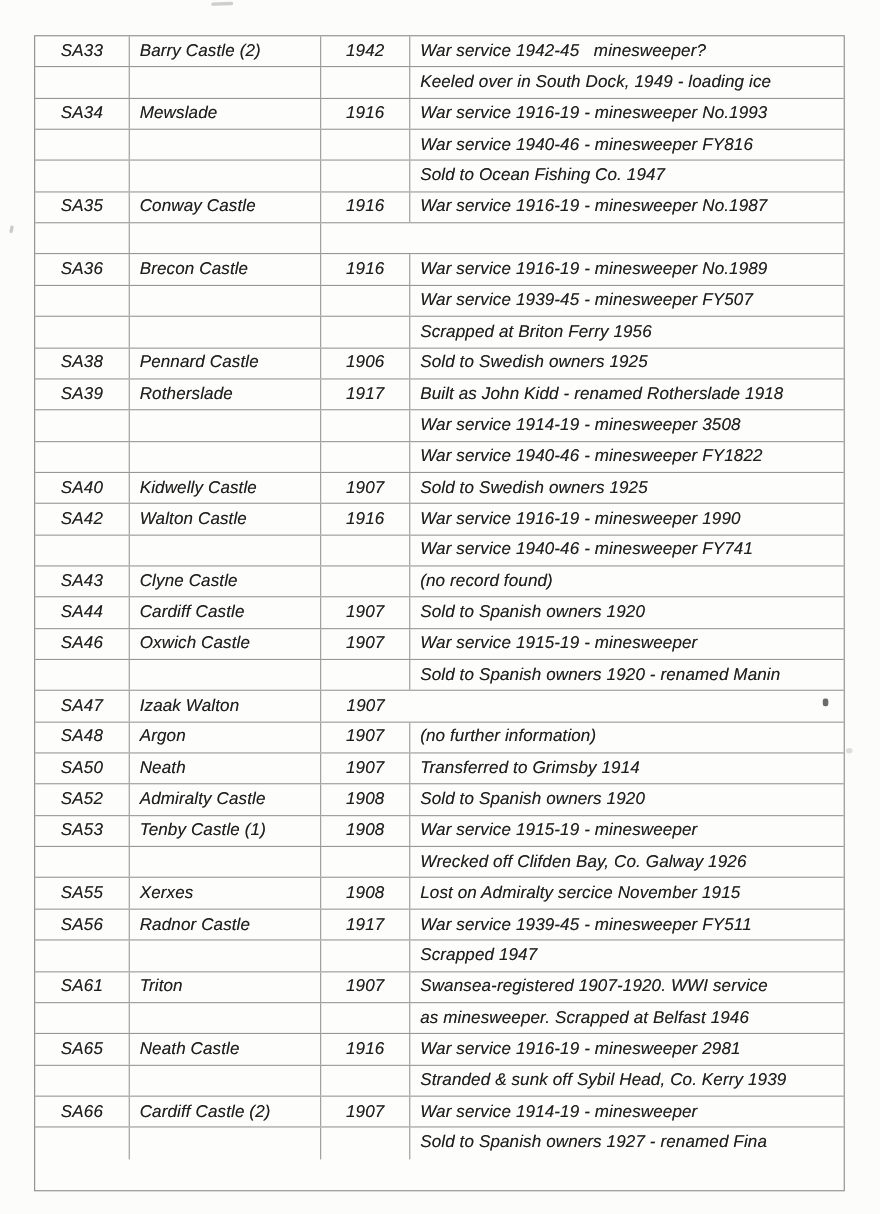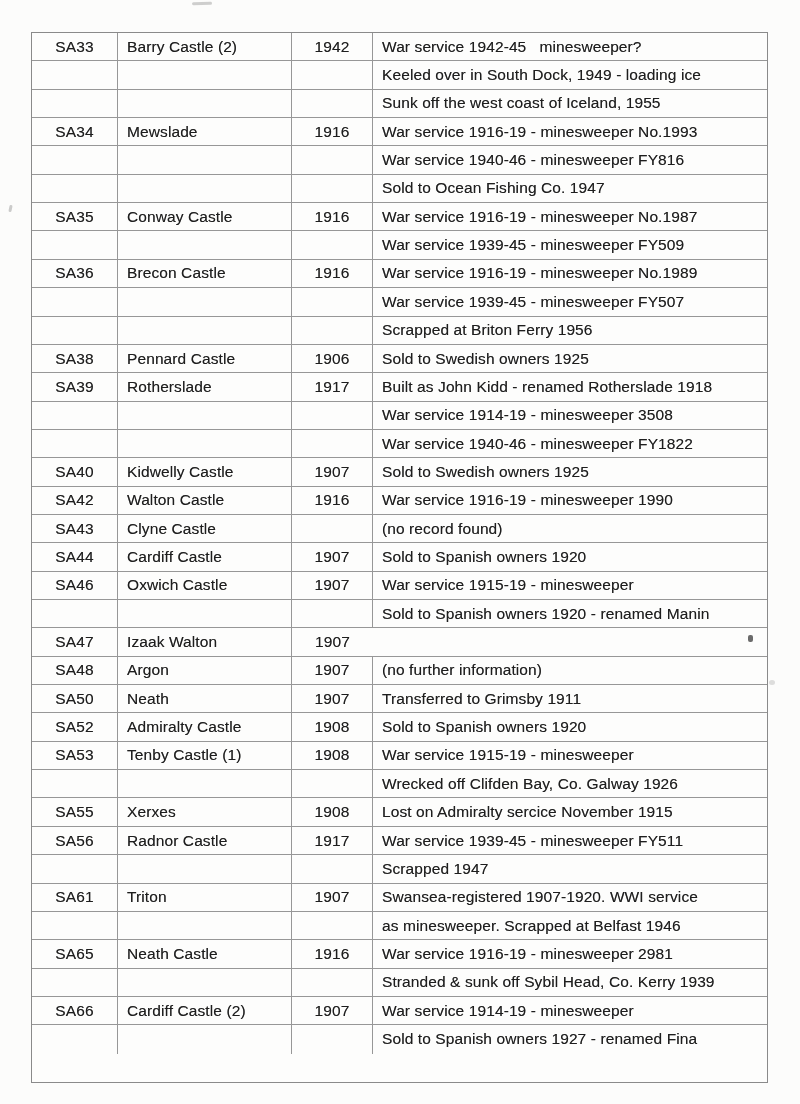--- a/index.html
+++ b/index.html
@@ -28,20 +28,21 @@
     display: grid;
     grid-template-rows: repeat(37, 1fr);
     box-sizing: border-box;
     background: #fdfdfc;
   }
   .row {
     display: grid;
     grid-template-columns: 86px 174px 81px 1fr;
     border-bottom: 1px solid #979797;
     box-sizing: border-box;
+    font-style: italic;
   }
   .row:last-child {
     border-bottom: none;
   }
   .cell {
     display: flex;
     align-items: center;
     box-sizing: border-box;
     border-right: 1px solid #979797;
     font-size: 15.5px;
@@ -105,26 +106,20 @@
         <div class="cell year-cell">1942</div>
         <div class="cell notes-cell">War service 1942-45   minesweeper?</div>
       </div>
       <div class="row">
         <div class="cell registration-cell"></div>
         <div class="cell ship-name-cell"></div>
         <div class="cell year-cell"></div>
         <div class="cell notes-cell">Keeled over in South Dock, 1949 - loading ice</div>
       </div>
       <div class="row">
-        <div class="cell registration-cell"></div>
-        <div class="cell ship-name-cell"></div>
-        <div class="cell year-cell"></div>
-        <div class="cell notes-cell">Sunk off the west coast of Iceland, 1955</div>
-      </div>
-      <div class="row">
         <div class="cell registration-cell">SA34</div>
         <div class="cell ship-name-cell">Mewslade</div>
         <div class="cell year-cell">1916</div>
         <div class="cell notes-cell">War service 1916-19 - minesweeper No.1993</div>
       </div>
       <div class="row">
         <div class="cell registration-cell"></div>
         <div class="cell ship-name-cell"></div>
         <div class="cell year-cell"></div>
         <div class="cell notes-cell">War service 1940-46 - minesweeper FY816</div>
@@ -138,21 +133,20 @@
       <div class="row">
         <div class="cell registration-cell">SA35</div>
         <div class="cell ship-name-cell">Conway Castle</div>
         <div class="cell year-cell">1916</div>
         <div class="cell notes-cell">War service 1916-19 - minesweeper No.1987</div>
       </div>
       <div class="row">
         <div class="cell registration-cell"></div>
         <div class="cell ship-name-cell"></div>
         <div class="cell year-cell"></div>
-        <div class="cell notes-cell">War service 1939-45 - minesweeper FY509</div>
       </div>
       <div class="row">
         <div class="cell registration-cell">SA36</div>
         <div class="cell ship-name-cell">Brecon Castle</div>
         <div class="cell year-cell">1916</div>
         <div class="cell notes-cell">War service 1916-19 - minesweeper No.1989</div>
       </div>
       <div class="row">
         <div class="cell registration-cell"></div>
         <div class="cell ship-name-cell"></div>
@@ -195,20 +189,26 @@
         <div class="cell year-cell">1907</div>
         <div class="cell notes-cell">Sold to Swedish owners 1925</div>
       </div>
       <div class="row">
         <div class="cell registration-cell">SA42</div>
         <div class="cell ship-name-cell">Walton Castle</div>
         <div class="cell year-cell">1916</div>
         <div class="cell notes-cell">War service 1916-19 - minesweeper 1990</div>
       </div>
       <div class="row">
+        <div class="cell registration-cell"></div>
+        <div class="cell ship-name-cell"></div>
+        <div class="cell year-cell"></div>
+        <div class="cell notes-cell">War service 1940-46 - minesweeper FY741</div>
+      </div>
+      <div class="row">
         <div class="cell registration-cell">SA43</div>
         <div class="cell ship-name-cell">Clyne Castle</div>
         <div class="cell year-cell"></div>
         <div class="cell notes-cell">(no record found)</div>
       </div>
       <div class="row">
         <div class="cell registration-cell">SA44</div>
         <div class="cell ship-name-cell">Cardiff Castle</div>
         <div class="cell year-cell">1907</div>
         <div class="cell notes-cell">Sold to Spanish owners 1920</div>
@@ -233,21 +233,21 @@
       <div class="row">
         <div class="cell registration-cell">SA48</div>
         <div class="cell ship-name-cell">Argon</div>
         <div class="cell year-cell">1907</div>
         <div class="cell notes-cell">(no further information)</div>
       </div>
       <div class="row">
         <div class="cell registration-cell">SA50</div>
         <div class="cell ship-name-cell">Neath</div>
         <div class="cell year-cell">1907</div>
-        <div class="cell notes-cell">Transferred to Grimsby 1911</div>
+        <div class="cell notes-cell">Transferred to Grimsby 1914</div>
       </div>
       <div class="row">
         <div class="cell registration-cell">SA52</div>
         <div class="cell ship-name-cell">Admiralty Castle</div>
         <div class="cell year-cell">1908</div>
         <div class="cell notes-cell">Sold to Spanish owners 1920</div>
       </div>
       <div class="row">
         <div class="cell registration-cell">SA53</div>
         <div class="cell ship-name-cell">Tenby Castle (1)</div>

